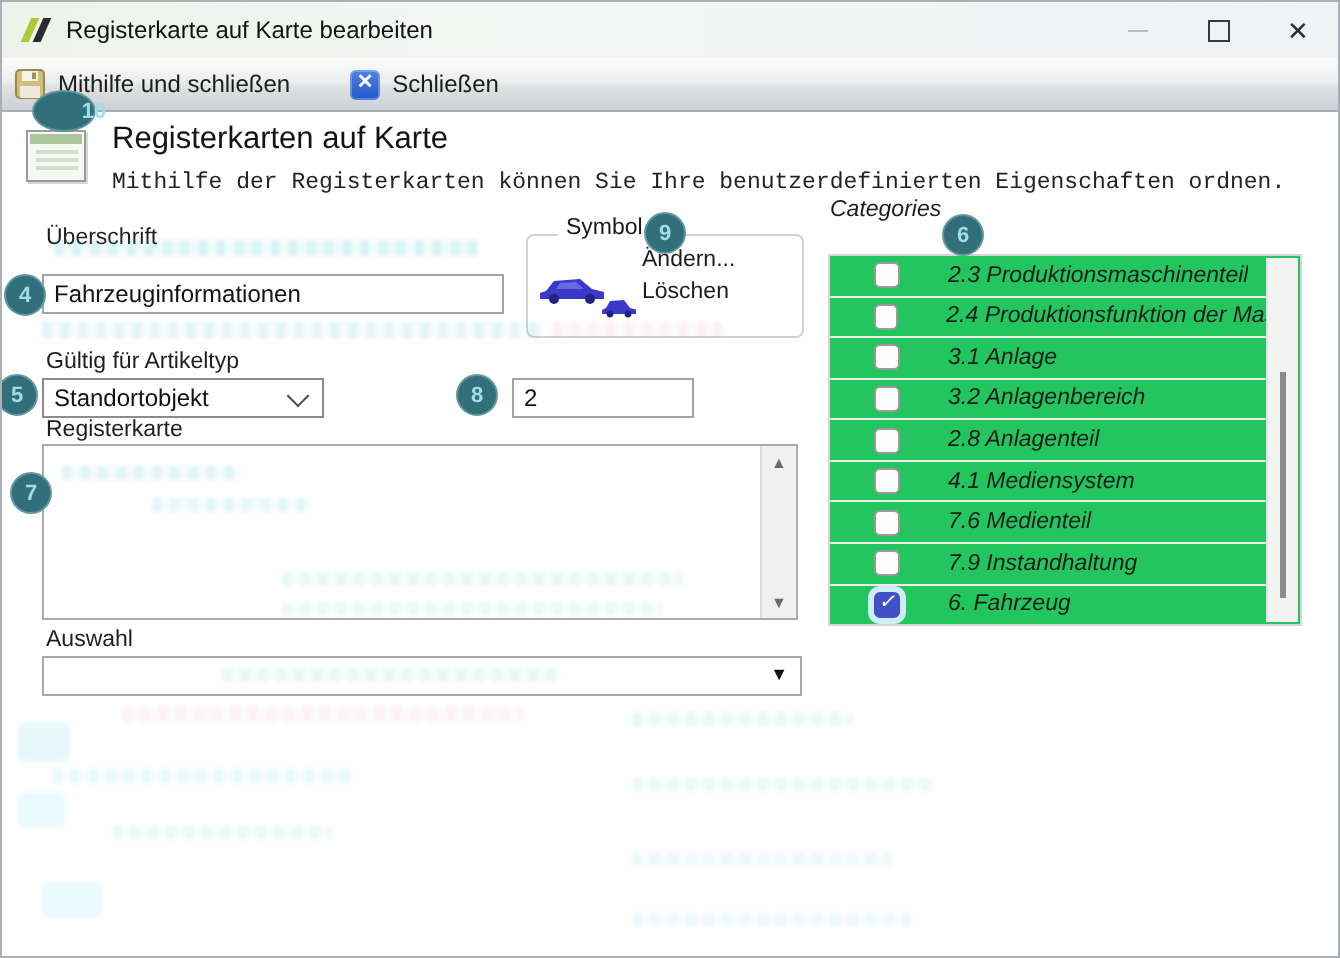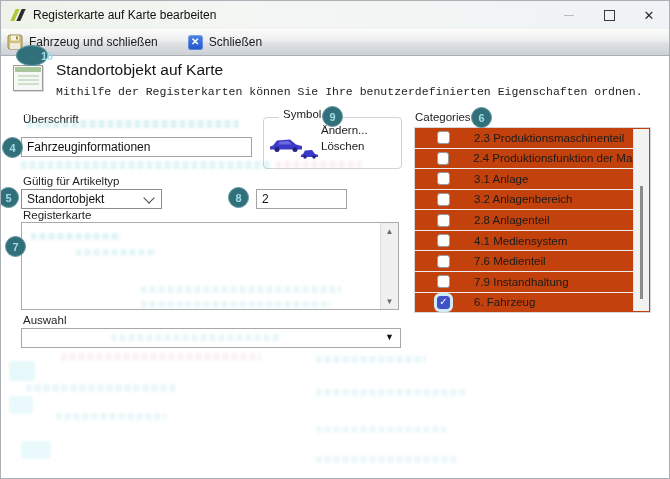--- a/index.html
+++ b/index.html
@@ -59,23 +59,23 @@
   
   .groupbox{position:absolute;left:262px;top:116px;width:137px;height:50px;
     border:1px solid #d2d2d2;border-radius:4px;}
   .groupbox-legend{position:absolute;left:278px;top:107px;background:#fff;padding:0 4px;font-size:11.5px;}
   .car-big{position:absolute;left:267px;top:135px;width:36px;height:17px;}
   .car-small{position:absolute;left:299px;top:147px;width:19px;height:11px;}
   .link{position:absolute;font-size:11.5px;color:#1c1c1c;cursor:default;}
   .link-change{left:320px;top:123px;}
   .link-delete{left:320px;top:139px;}
   
-  .cat-label{left:414px;top:110px;}
+  .cat-label{left:414px;top:98px;font-style:italic;}
   .cat-list{position:absolute;left:413px;top:126px;width:237px;height:186px;
-    border:1px solid #d6d6d6;background:#c2410c;box-sizing:border-box;}
+    border:1px solid #d6d6d6;background:#22c55e;box-sizing:border-box;font-style:italic;}
   .cat-rows{position:absolute;left:0;top:0;right:16px;bottom:0;display:flex;flex-direction:column;}
   .cat-row{flex:1;display:flex;align-items:center;border-bottom:1px solid #ececec;position:relative;}
   .cat-row:last-child{border-bottom:none;}
   .cat-cb{width:13px;height:13px;border:1px solid #9a9a9a;border-radius:3px;background:#fdfdfd;
     margin-left:22px;display:flex;align-items:center;justify-content:center;
     font-size:10px;color:#fff;line-height:1;box-sizing:border-box;}
   .cat-cb.checked{background:#4051c8;border-color:#4051c8;box-shadow:0 0 0 3px #d2ecf6;}
   .cat-text{margin-left:24px;font-size:11.5px;color:#1b1b1b;white-space:nowrap;overflow:hidden;}
   .cat-scroll{position:absolute;top:1px;bottom:1px;right:1px;width:15px;background:#f2f2f2;border-left:1px solid #e3e3e3;}
   .cat-thumb{position:absolute;right:6px;top:57px;width:3px;height:113px;background:#8b8b8b;}
@@ -139,35 +139,35 @@
   </div>
 
   <div class="toolbar">
     <div class="tb-btn">
       <svg class="save-ico" viewBox="0 0 16 16">
         <rect x="1" y="1" width="14" height="14" rx="2" fill="#cfc07a" stroke="#97894f" stroke-width="1"></rect>
         <rect x="4" y="1.5" width="8" height="5" fill="#f4f2e6"></rect>
         <rect x="9" y="2.3" width="2" height="3.2" fill="#a39445"></rect>
         <rect x="3" y="9" width="10" height="6" fill="#efeadb"></rect>
       </svg>
-      <span>Fahrzeug und schließen</span>
+      <span>Mithilfe und schließen</span>
     </div>
     <div class="tb-btn">
       <span class="bluex-ico">✕</span>
       <span>Schließen</span>
     </div>
   </div>
 
   <div class="hdr-icon">
     <div class="bar"></div>
       <div class="ln ln1"></div>
       <div class="ln ln2"></div>
       <div class="ln ln3"></div>
   </div>
-  <div class="page-title">Standortobjekt auf Karte</div>
+  <div class="page-title">Registerkarten auf Karte</div>
   <div class="page-sub">Mithilfe der Registerkarten können Sie Ihre benutzerdefinierten Eigenschaften ordnen.</div>
 
   <div class="lbl" style="left:22px;top:112px;">Überschrift</div>
   <div class="tbox in-ueberschrift">Fahrzeuginformationen</div>
 
   <div class="groupbox"></div>
   <div class="groupbox-legend">Symbol</div>
   <svg class="car-big" viewBox="0 0 36 16">
     <path d="M2 10 L5 9 L9 4 L22 3 L28 8 L34 9.5 L34 13 L2 13 Z" fill="#3b39c9"></path>
     <path d="M10 8 L12 5 L20 4.5 L24 8 Z" fill="#6a6ae0"></path>

